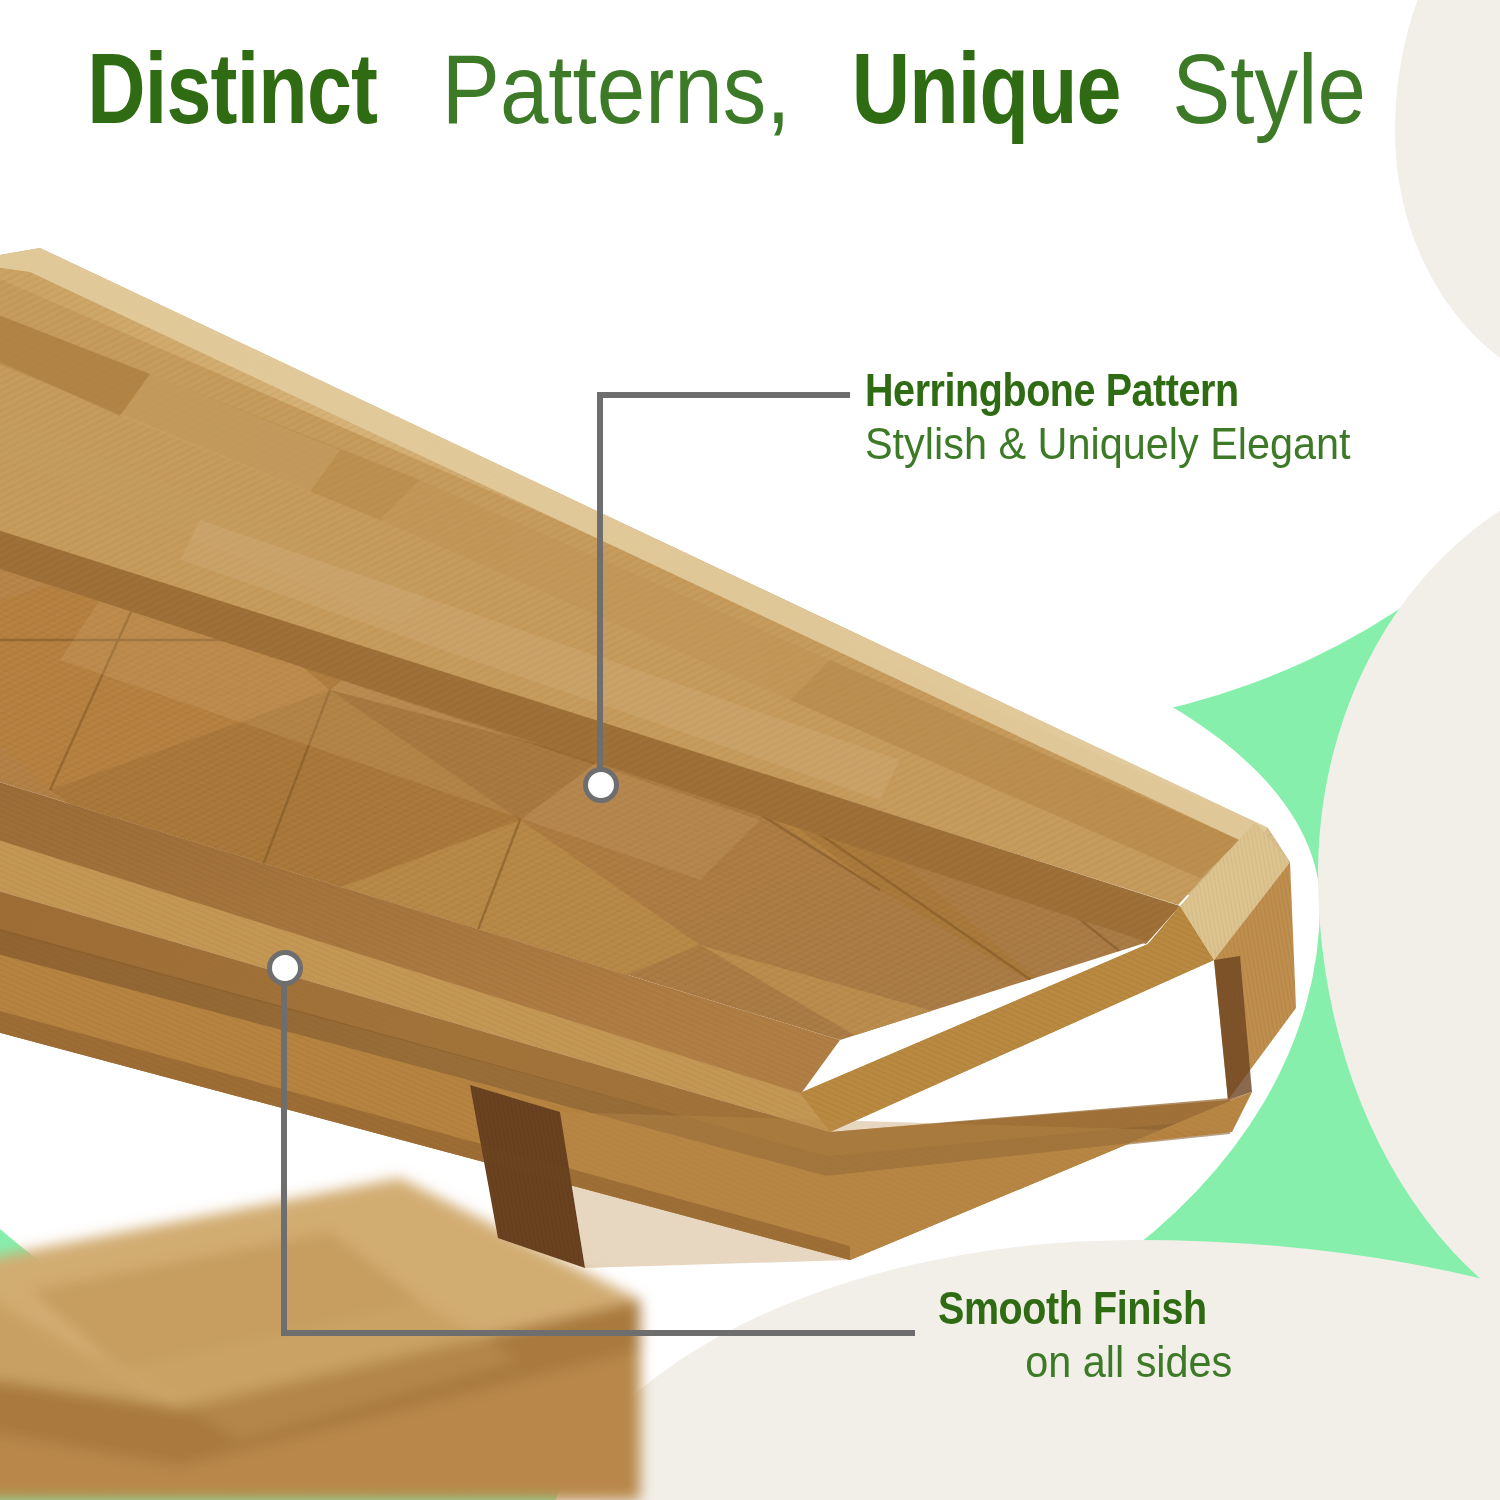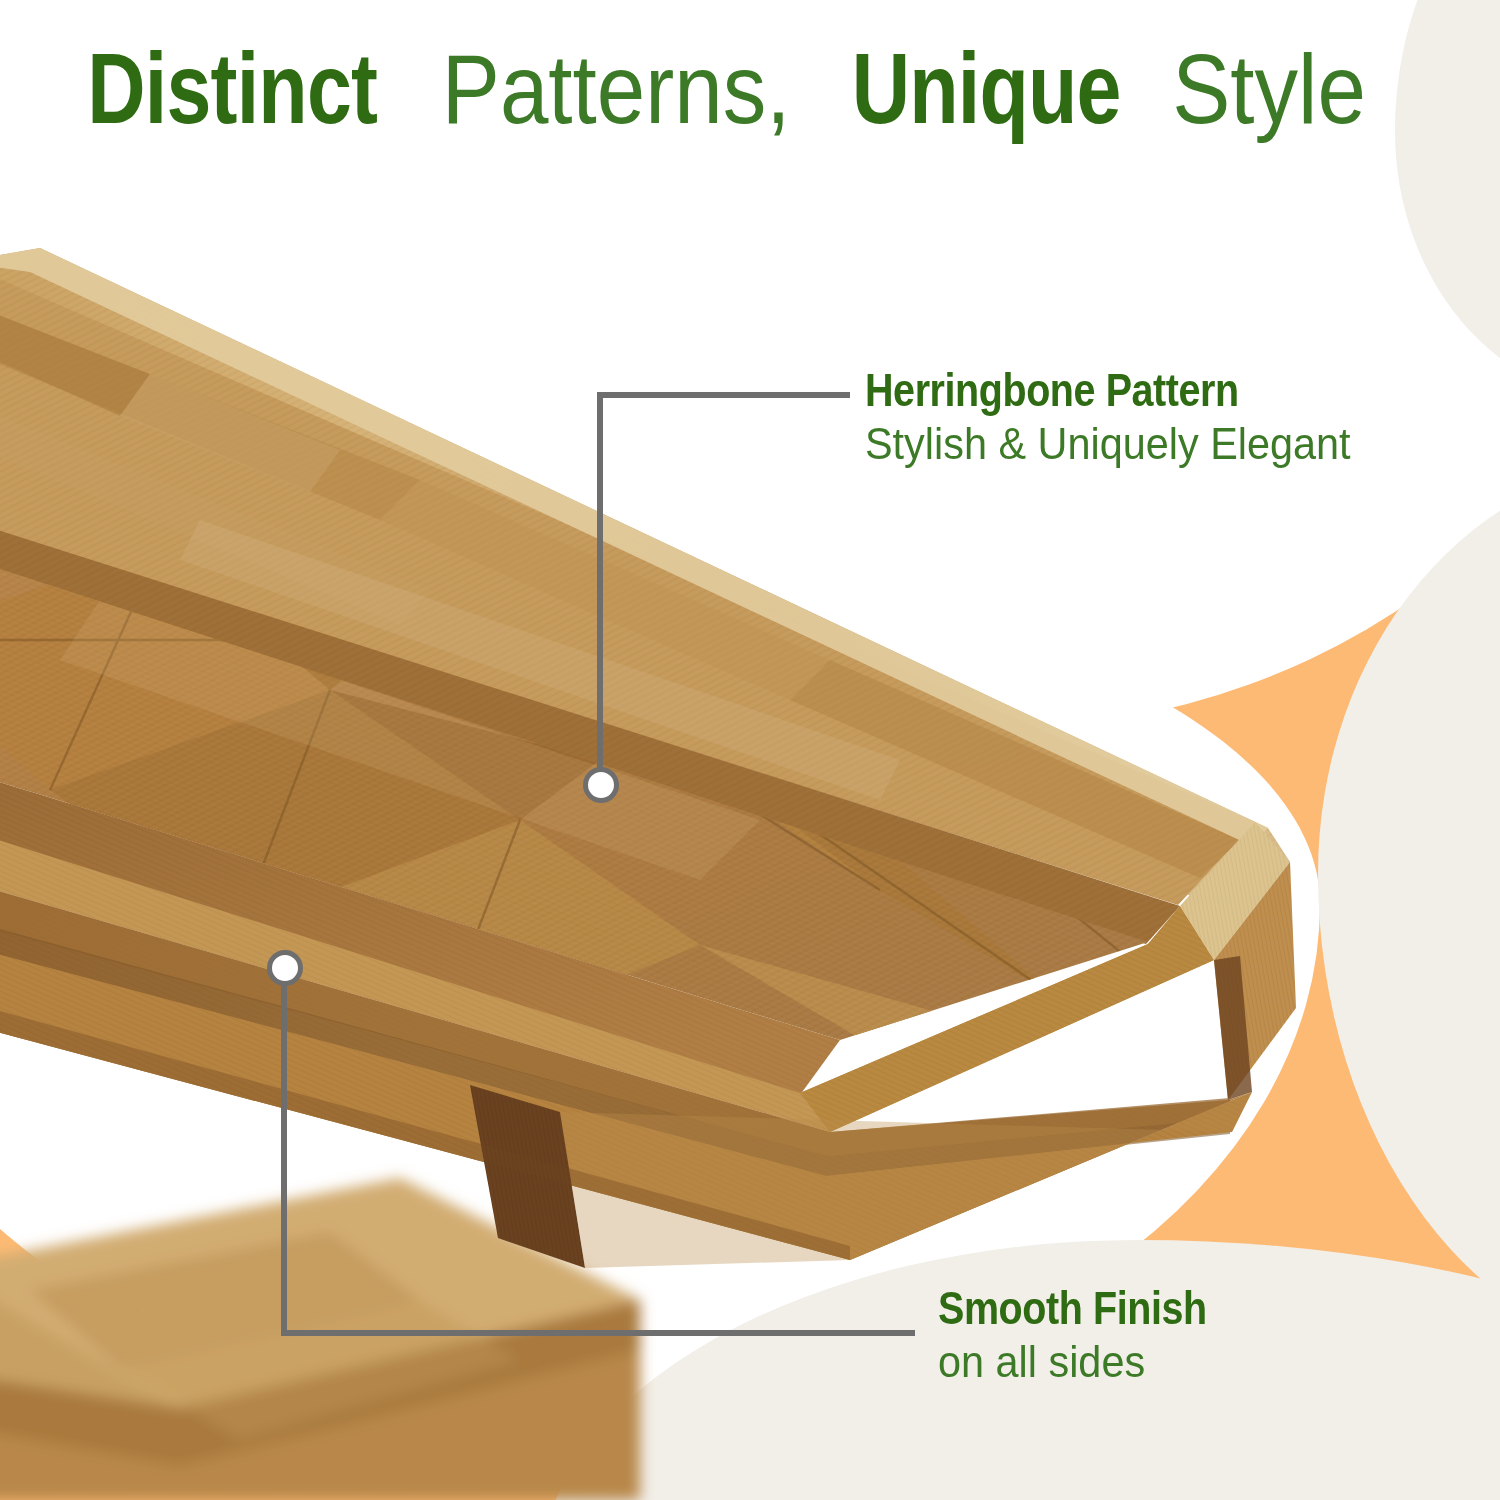--- a/index.html
+++ b/index.html
@@ -2,21 +2,21 @@
 <html><head>
 <meta charset="utf-8">
 <style>
   html,body{margin:0;padding:0;}
   body{
     width:1500px;height:1500px;overflow:hidden;
     font-family:"Liberation Sans",sans-serif;
     background:#f2efe9;
     position:relative;
   }
-  #stage{position:absolute;inset:0;width:1500px;height:1500px;overflow:hidden;background:#fdba74;}
+  #stage{position:absolute;inset:0;width:1500px;height:1500px;overflow:hidden;background:#86efac;}
 
   
   .bg-layer{position:absolute;inset:0;}
   .blob-white{
     position:absolute;background:#ffffff;
   }
   .blob-a{
     left:-260px;top:-300px;width:1560px;height:1230px;
     border-radius:52% 48% 46% 54% / 58% 54% 46% 42%;
   }
@@ -292,19 +292,19 @@
   </div>
 
   <div>
 
     <div class="leader" style="left:281px;top:982px;width:6px;height:352px;"></div>
 
     <div class="leader" style="left:281px;top:1330px;width:634px;height:6px;"></div>
 
     <div class="marker" style="left:267px;top:950px;"></div>
 
-    <div class="callout-text" style="left:938px;top:1283px;">
+    <div class="callout-text" style="left:938px;top:1283px;text-align:right;">
       <span class="co-title">Smooth Finish</span>
       <span class="co-sub">on all sides</span>
     </div>
   </div>
 
 </div>
 
 </body></html>

